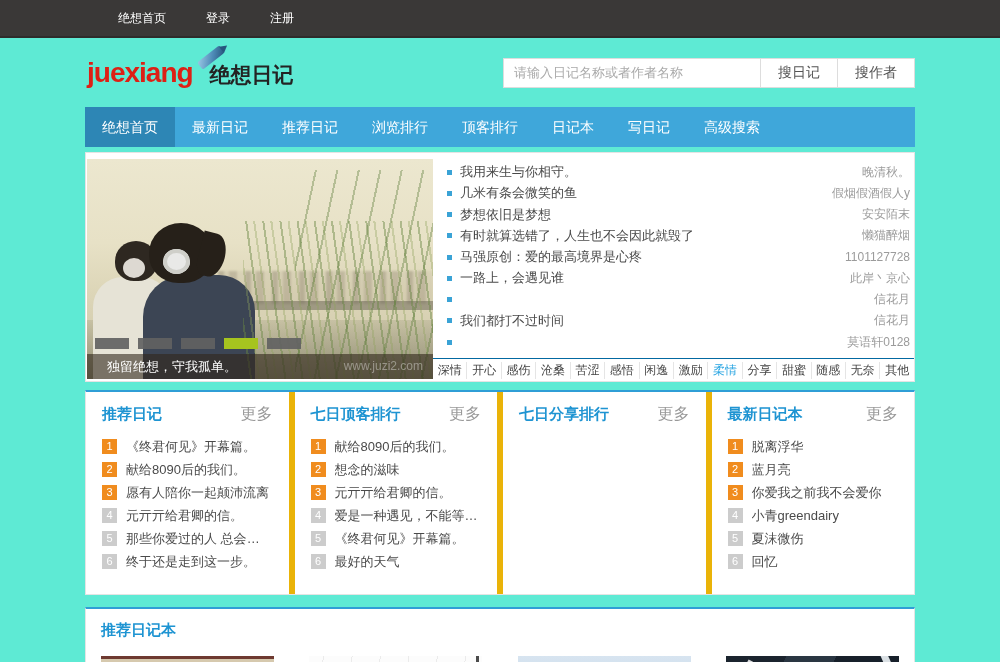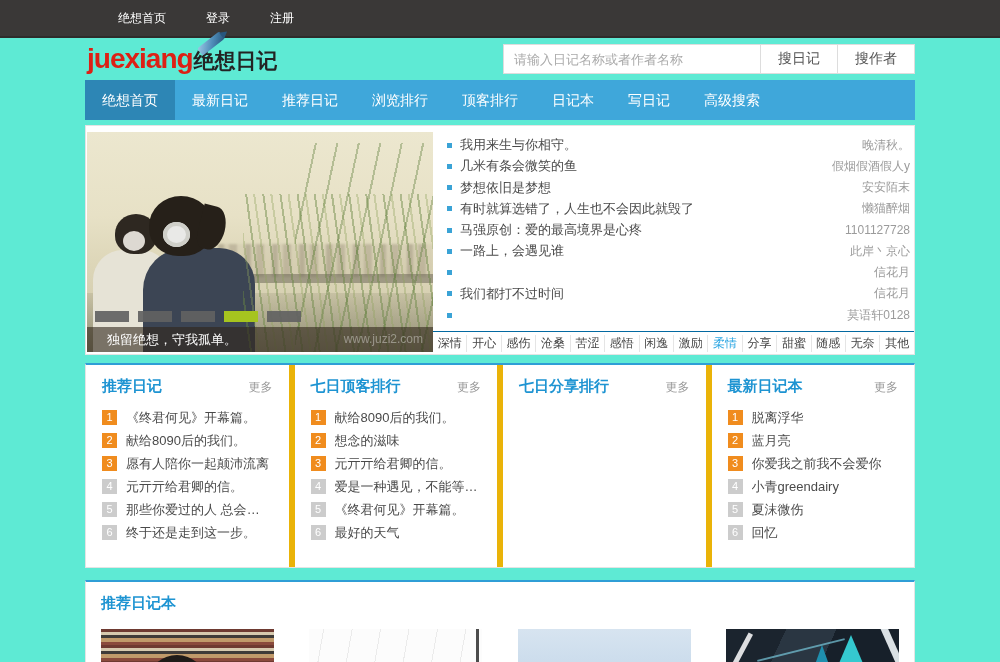--- a/index.html
+++ b/index.html
@@ -6,24 +6,24 @@
   * { margin:0; padding:0; box-sizing:border-box; }
   html,body { background:#fafafa; }
   body { font-family:"Liberation Sans","DejaVu Sans",sans-serif; }
   .page { position:relative; width:1000px; height:662px; overflow:hidden; background:#5eead4; margin:0 auto; }
 
   
   .topbar { height:38px; background:#3a3837; display:flex; align-items:stretch; padding-left:98px; border-bottom:2px solid #2e2c2b; }
   .topbar a { color:#fff; font-size:12px; line-height:36px; padding:0 20px; text-decoration:none; cursor:pointer; }
 
   
-  .header { height:42px; display:flex; align-items:center; }
+  .header { height:69px; display:flex; align-items:center; }
   .logo { position:relative; margin-left:87px; display:flex; align-items:baseline; cursor:pointer; }
   .logo .en { color:#dd2015; font-weight:bold; font-size:28px; letter-spacing:-1px; }
-  .logo .cn { color:#232323; font-weight:bold; font-size:21px; margin-left:1px; }
+  .logo .cn { color:#232323; font-weight:bold; font-size:21px; margin-left:17px; }
   .logo .pen { position:absolute; left:110px; top:-4px; width:28px; height:9px; border-radius:2px;
     background:linear-gradient(135deg,#9cc9e6 0%,#4e8cb8 55%,#27567e 100%); transform:rotate(-38deg); }
   .logo .pen:after { content:""; position:absolute; right:-6px; top:1px; border-left:7px solid #27567e;
     border-top:4px solid transparent; border-bottom:4px solid transparent; }
   .searchbox { margin-left:auto; margin-right:85px; display:flex; }
   .searchbox input { width:258px; height:30px; border:1px solid #ddd; background:#fff; padding:0 10px; font-size:13px; color:#333; outline:none; }
   .searchbox input::placeholder { color:#aaa; }
   .searchbox button { width:77px; height:30px; background:#fff; border:1px solid #ddd; border-left:none; font-size:14px; color:#555; cursor:pointer; }
 
   
@@ -71,21 +71,21 @@
   .tagsrow .tag:first-child { border-left:none; }
   .tagsrow .tag.active { color:#2aa5e2; }
 
   
   .cols { width:830px; margin:8px 0 0 85px; height:205px; background:#fff;
     border:1px solid #e4e4e4; border-top:2px solid #2f9ed6; display:flex; }
   .col { flex:1; min-width:0; padding:12px 16px 0; border-left:6px solid #eab308; }
   .col:first-child { border-left:none; }
   .col-head { display:flex; justify-content:space-between; align-items:baseline; }
   .col-title { color:#1e94d2; font-weight:bold; font-size:15px; }
-  .col-more { color:#999; font-size:12px; cursor:pointer; text-decoration:none;margin-left:9px; }
+  .col-more { color:#999; font-size:16px; cursor:pointer; text-decoration:none;margin-left:9px; }
   .col ul { list-style:none; margin-top:14px; }
   .col li { display:flex; align-items:center; height:15px; margin-bottom:8px; cursor:pointer; }
   .rank { width:15px; height:15px; flex:none; margin-right:9px; background:#cccccc; color:#fff;
     font-size:11px; line-height:15px; text-align:center; }
   .rank.top { background:#f08c1e; }
   .col li .txt { font-size:13px; color:#4a4a4a; white-space:nowrap; overflow:hidden; text-overflow:ellipsis; }
 
   
   .bottombox { width:830px; margin:12px 0 0 85px; height:140px; background:#fff;
     border:1px solid #e4e4e4; border-top:2px solid #2f9ed6; padding:12px 15px 0; }

